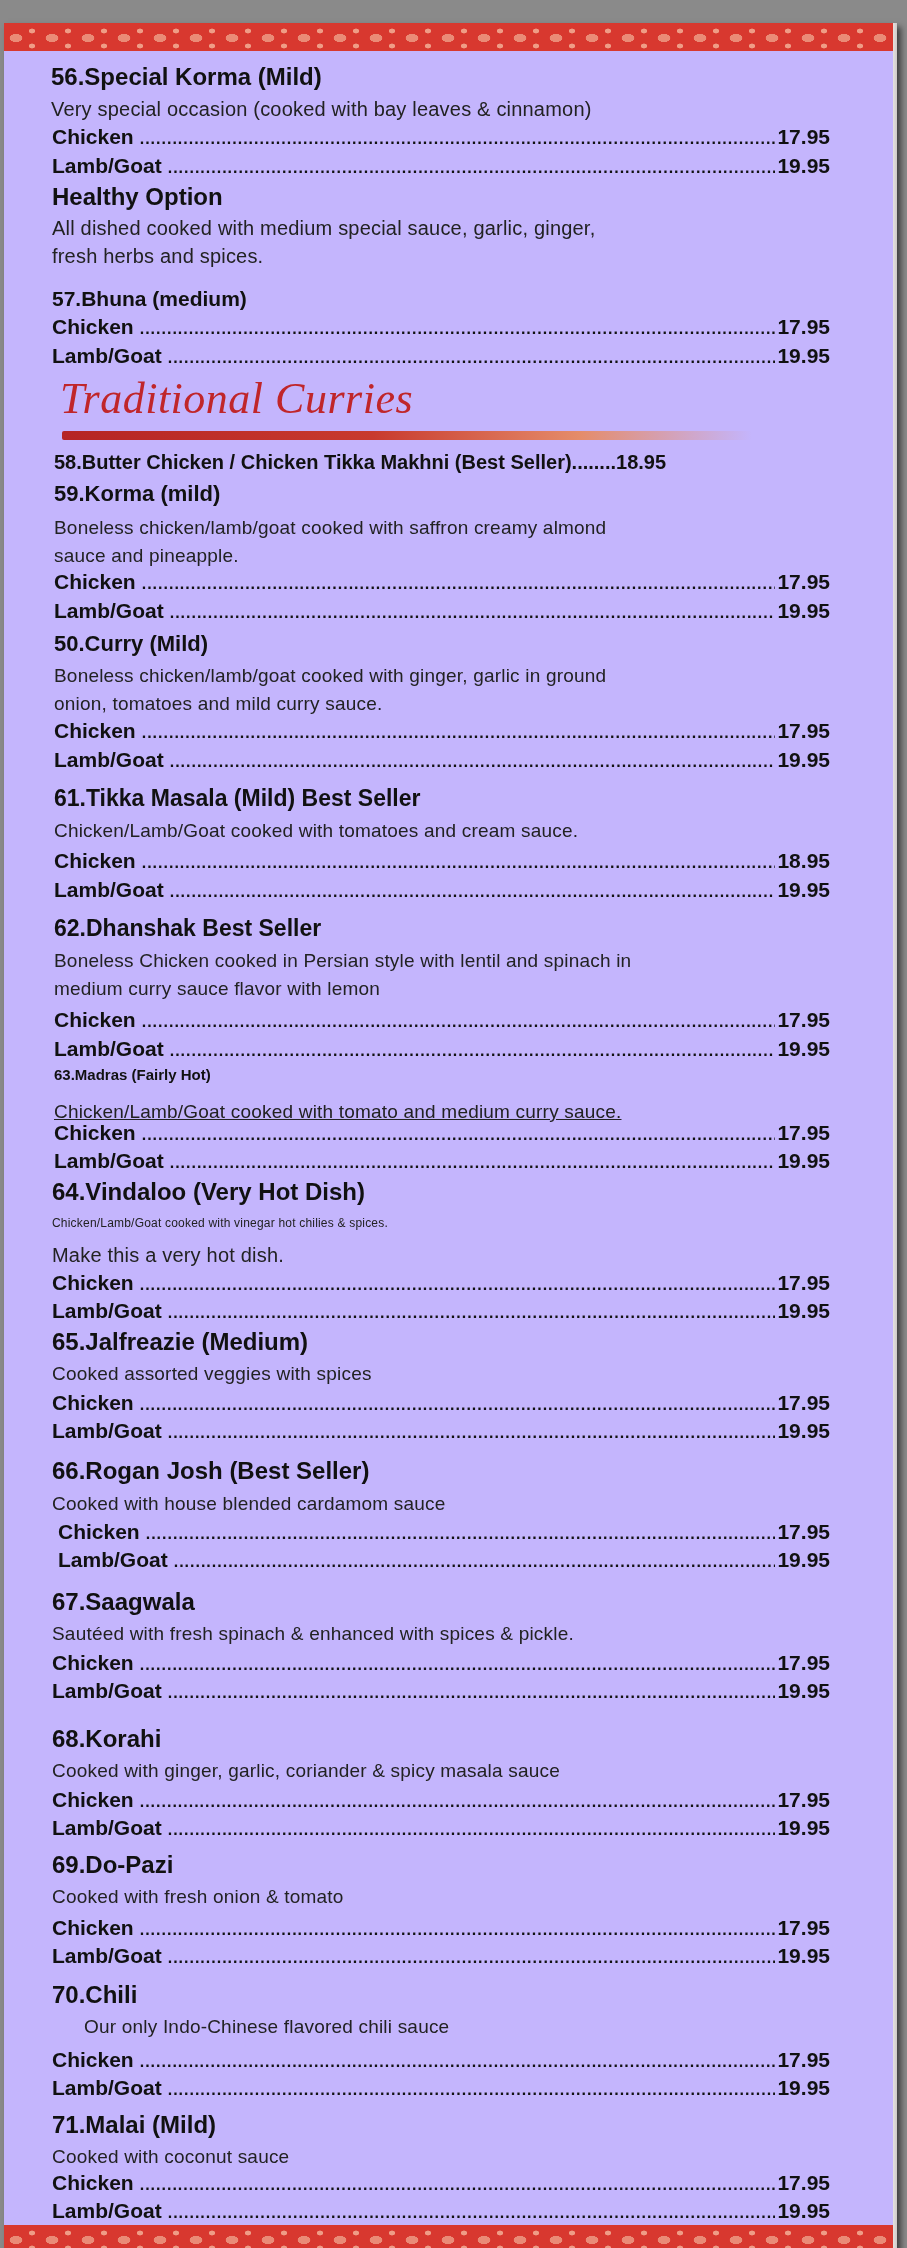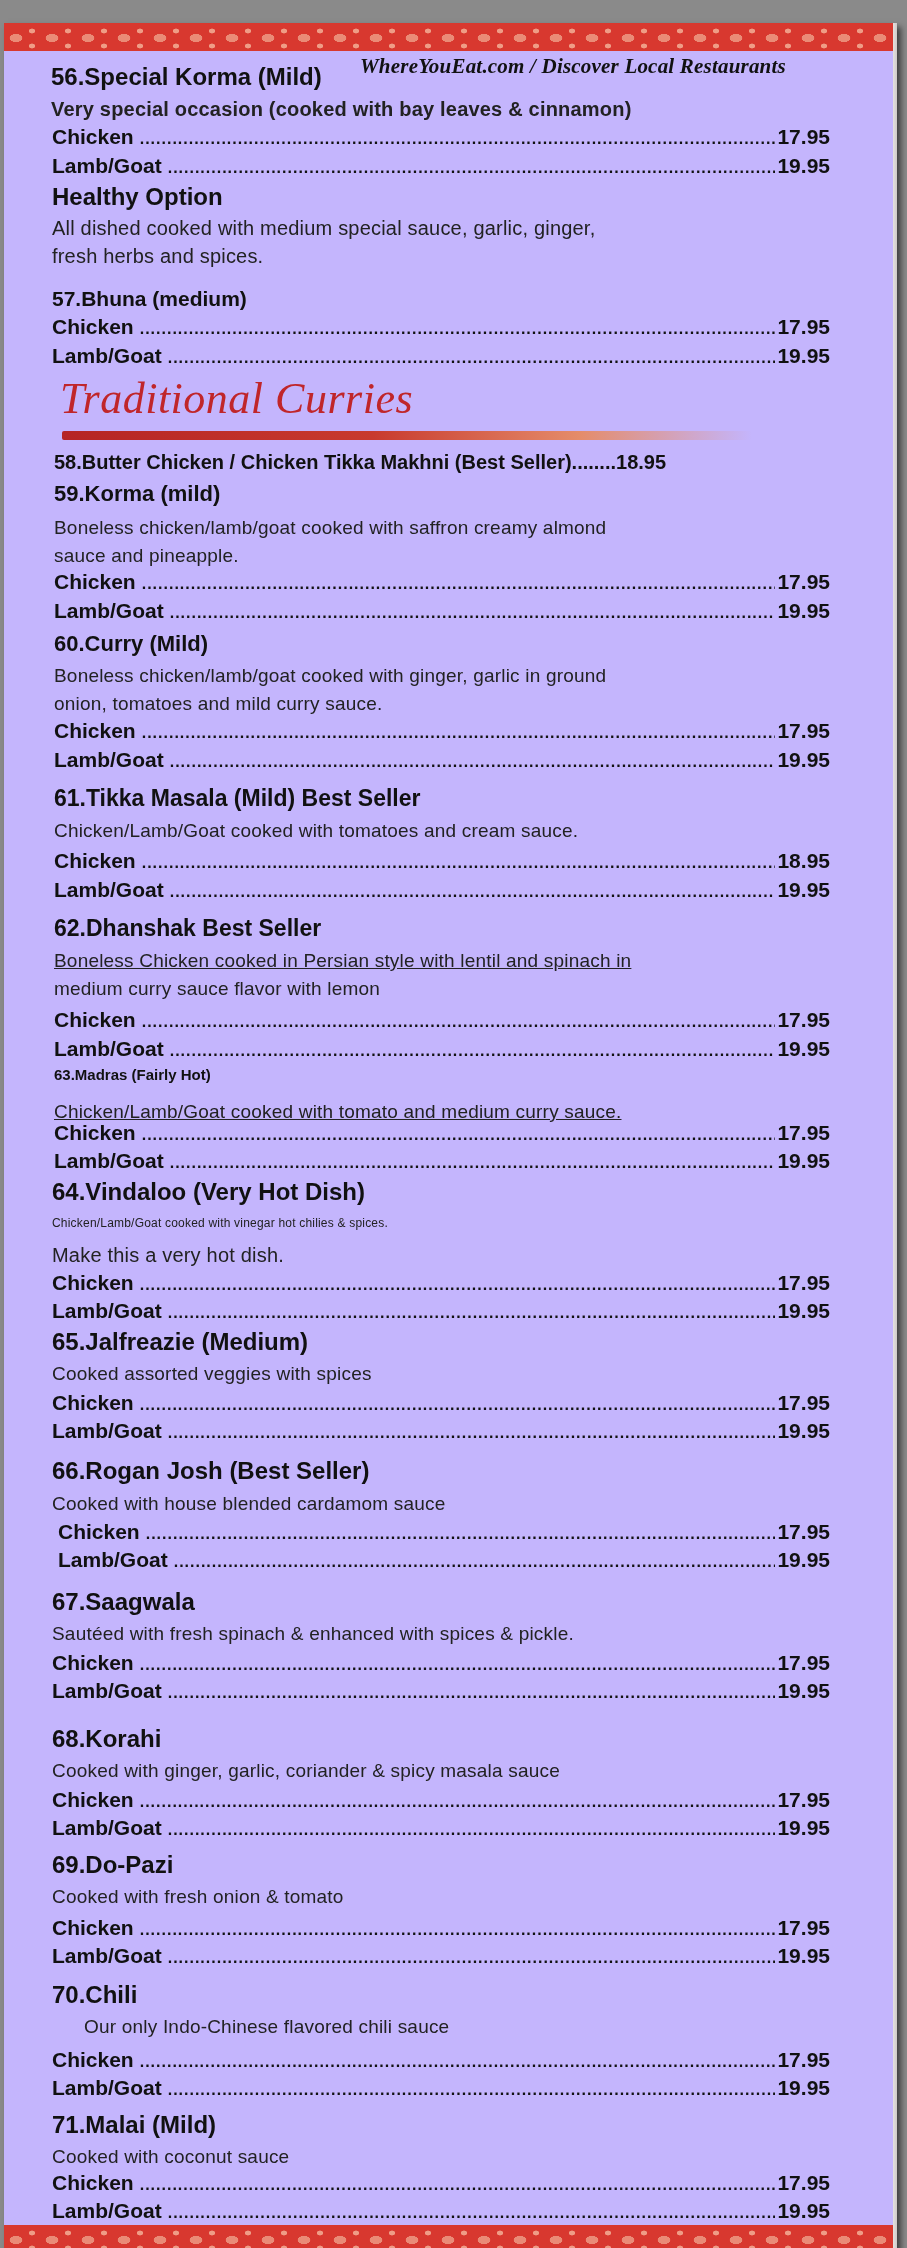--- a/index.html
+++ b/index.html
@@ -67,21 +67,21 @@
 </head>
 <body>
 
 <div class="page">
   <div class="band top"></div>
   <div class="band bottom"></div>
 
   <div class="content">
 
     <div class="abs title" style="left:47px;top:40px;font-size:24px;">56.Special Korma (Mild)</div>
-    <div class="abs desc" style="left:47px;top:75px;font-size:20px;font-weight:bold;">Very special occasion (cooked with bay leaves &amp; cinnamon)</div>
+    <div class="abs desc" style="left:47px;top:75px;font-size:20px;">Very special occasion (cooked with bay leaves &amp; cinnamon)</div>
     <div class="row" style="left:48px;top:102px;width:778px;">
       <span class="lbl">Chicken</span>
         <span class="dots"></span>
         <span class="price">17.95</span>
     </div>
     <div class="row" style="left:48px;top:131px;width:778px;">
       <span class="lbl">Lamb/Goat</span>
         <span class="dots"></span>
         <span class="price">19.95</span>
     </div>
@@ -114,21 +114,21 @@
       <span class="lbl">Chicken</span>
         <span class="dots"></span>
         <span class="price">17.95</span>
     </div>
     <div class="row" style="left:50px;top:576px;width:776px;">
       <span class="lbl">Lamb/Goat</span>
         <span class="dots"></span>
         <span class="price">19.95</span>
     </div>
 
-    <div class="abs title" style="left:50px;top:608px;font-size:22px;">60.Curry (Mild)</div>
+    <div class="abs title" style="left:50px;top:608px;font-size:22px;">50.Curry (Mild)</div>
     <div class="abs desc" style="left:50px;top:642px;">Boneless chicken/lamb/goat cooked with ginger, garlic in ground</div>
     <div class="abs desc" style="left:50px;top:670px;">onion, tomatoes and mild curry sauce.</div>
     <div class="row" style="left:50px;top:696px;width:776px;">
       <span class="lbl">Chicken</span>
         <span class="dots"></span>
         <span class="price">17.95</span>
     </div>
     <div class="row" style="left:50px;top:725px;width:776px;">
       <span class="lbl">Lamb/Goat</span>
         <span class="dots"></span>
@@ -142,21 +142,21 @@
         <span class="dots"></span>
         <span class="price">18.95</span>
     </div>
     <div class="row" style="left:50px;top:855px;width:776px;">
       <span class="lbl">Lamb/Goat</span>
         <span class="dots"></span>
         <span class="price">19.95</span>
     </div>
 
     <div class="abs title" style="left:50px;top:892px;font-size:23px;">62.Dhanshak Best Seller</div>
-    <div class="abs desc" style="left:50px;top:927px;text-decoration:underline;">Boneless Chicken cooked in Persian style with lentil and spinach in</div>
+    <div class="abs desc" style="left:50px;top:927px;">Boneless Chicken cooked in Persian style with lentil and spinach in</div>
     <div class="abs desc" style="left:50px;top:955px;">medium curry sauce flavor with lemon</div>
     <div class="row" style="left:50px;top:985px;width:776px;">
       <span class="lbl">Chicken</span>
         <span class="dots"></span>
         <span class="price">17.95</span>
     </div>
     <div class="row" style="left:50px;top:1014px;width:776px;">
       <span class="lbl">Lamb/Goat</span>
         <span class="dots"></span>
         <span class="price">19.95</span>
@@ -275,14 +275,13 @@
         <span class="price">17.95</span>
     </div>
     <div class="row" style="left:48px;top:2176px;width:778px;">
       <span class="lbl">Lamb/Goat</span>
         <span class="dots"></span>
         <span class="price">19.95</span>
     </div>
 
   </div>
 
-  <div class="watermark">WhereYouEat.com / Discover Local Restaurants</div>
 </div>
 
 </body></html>

